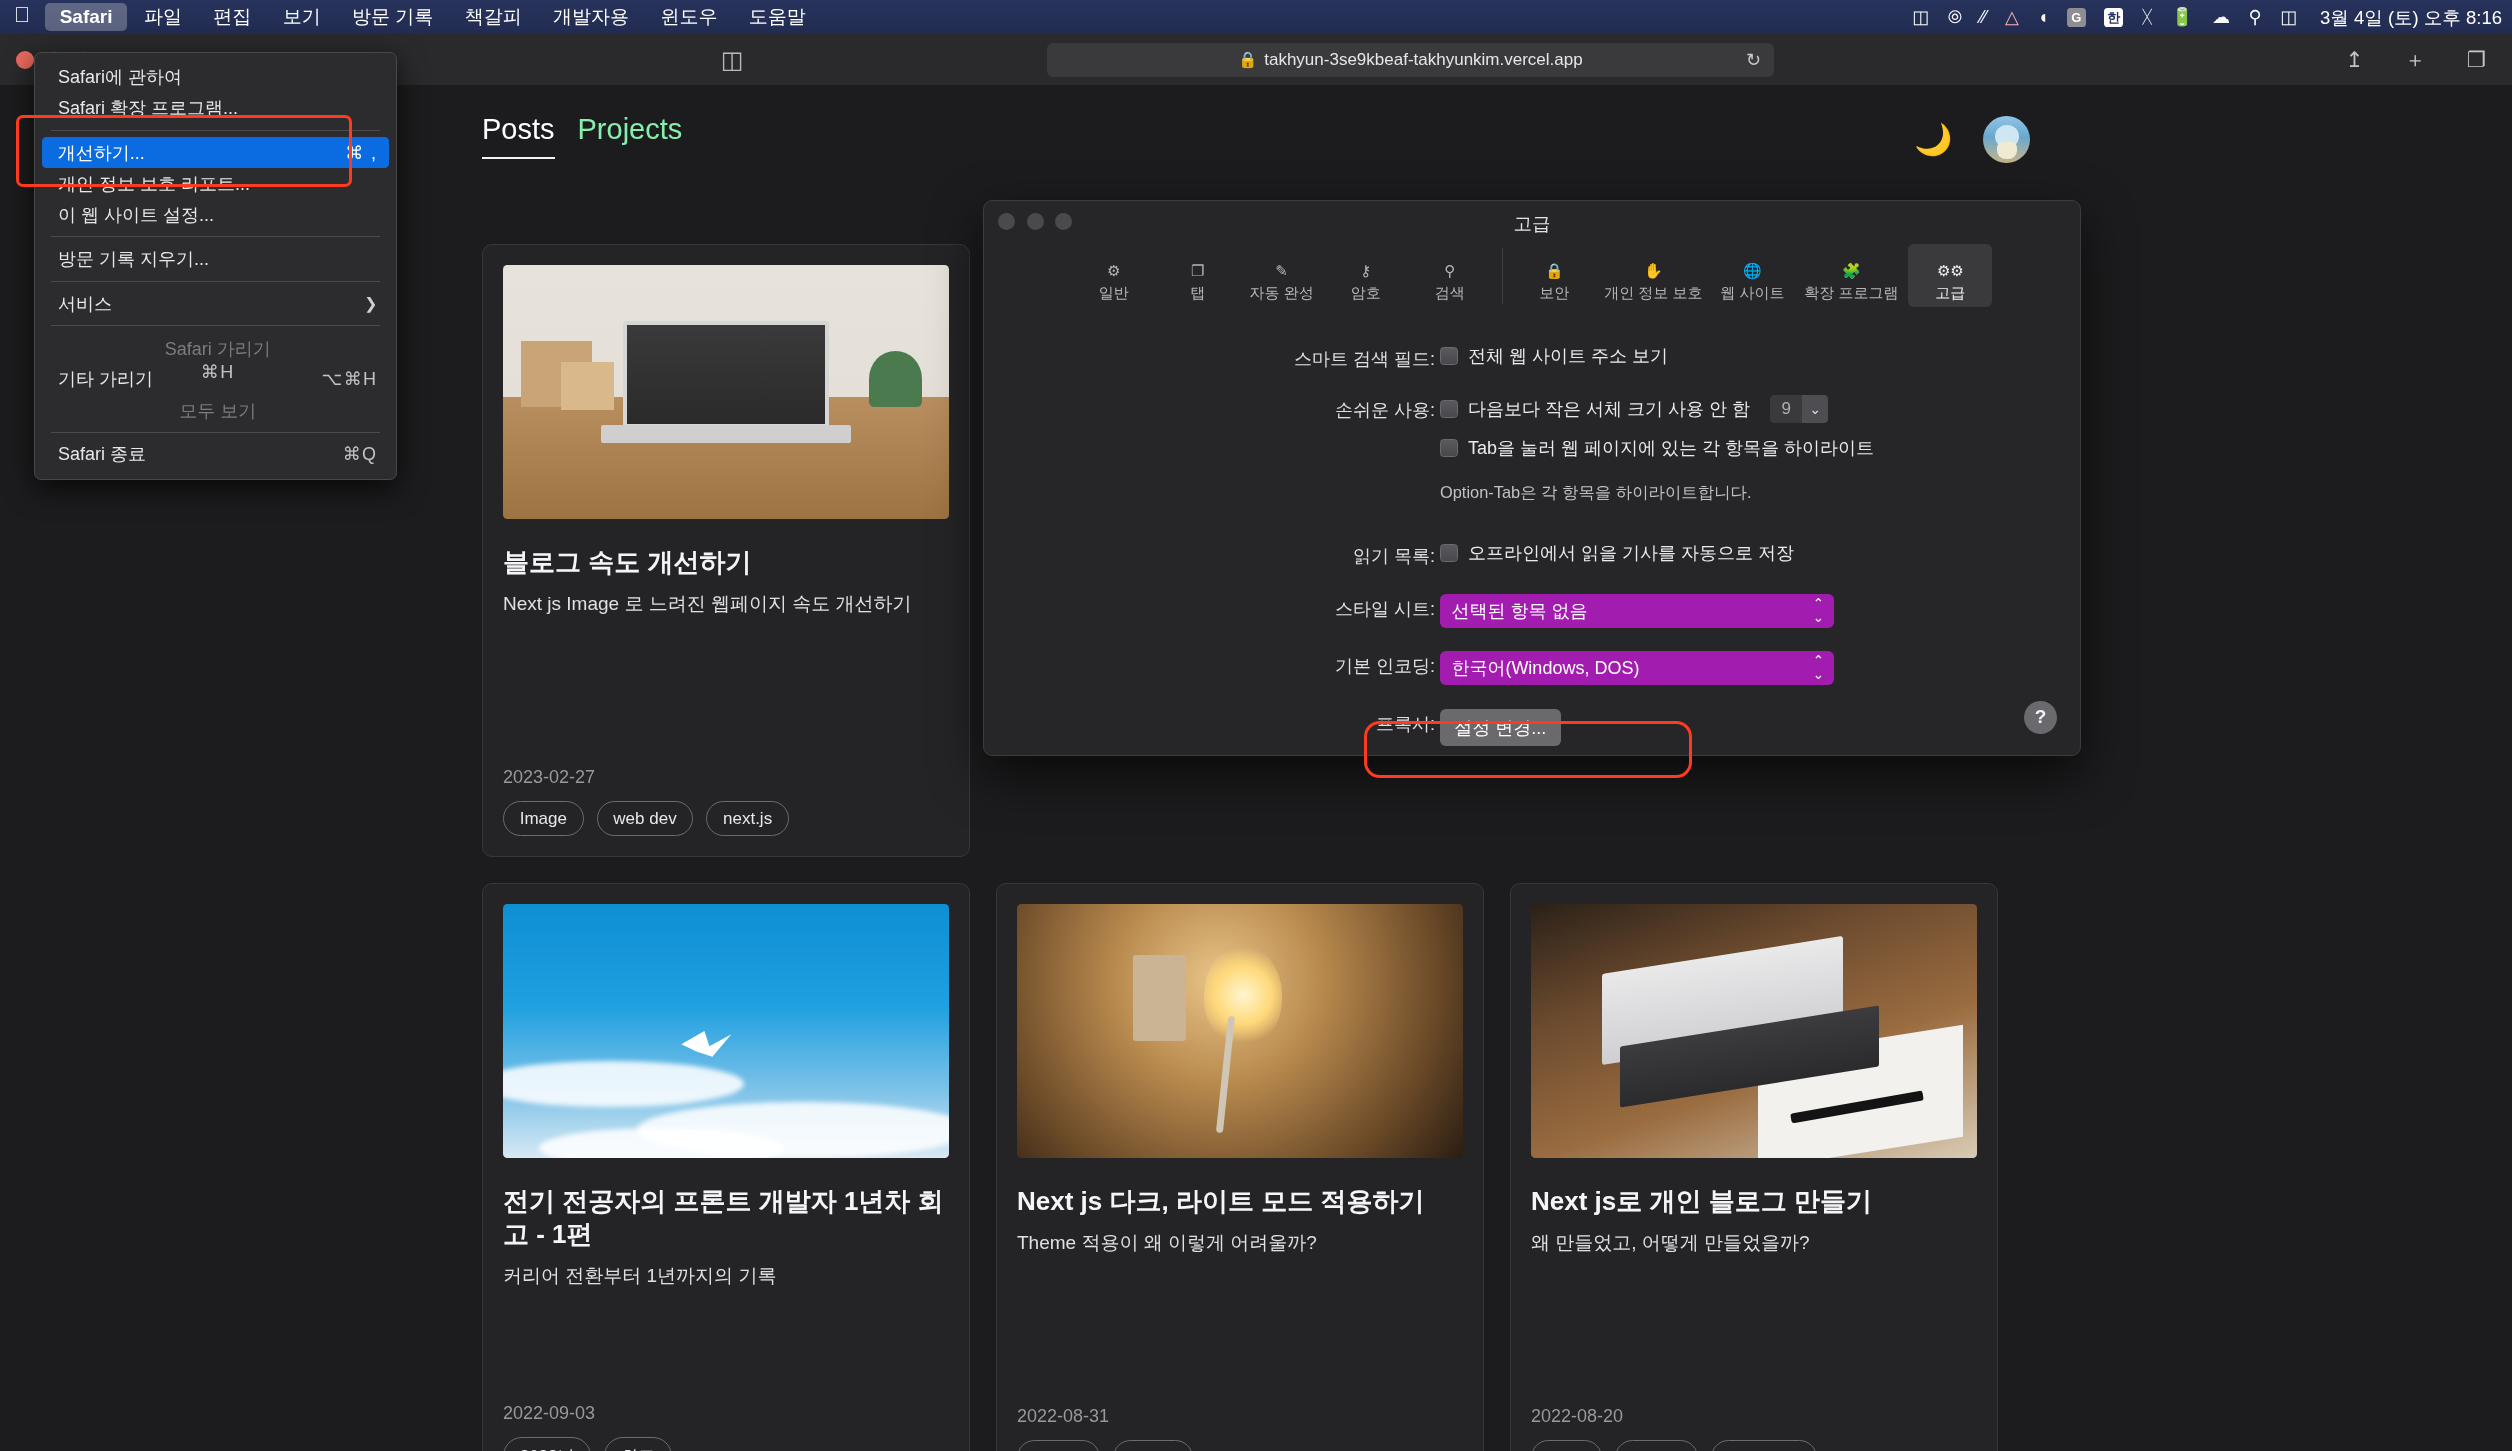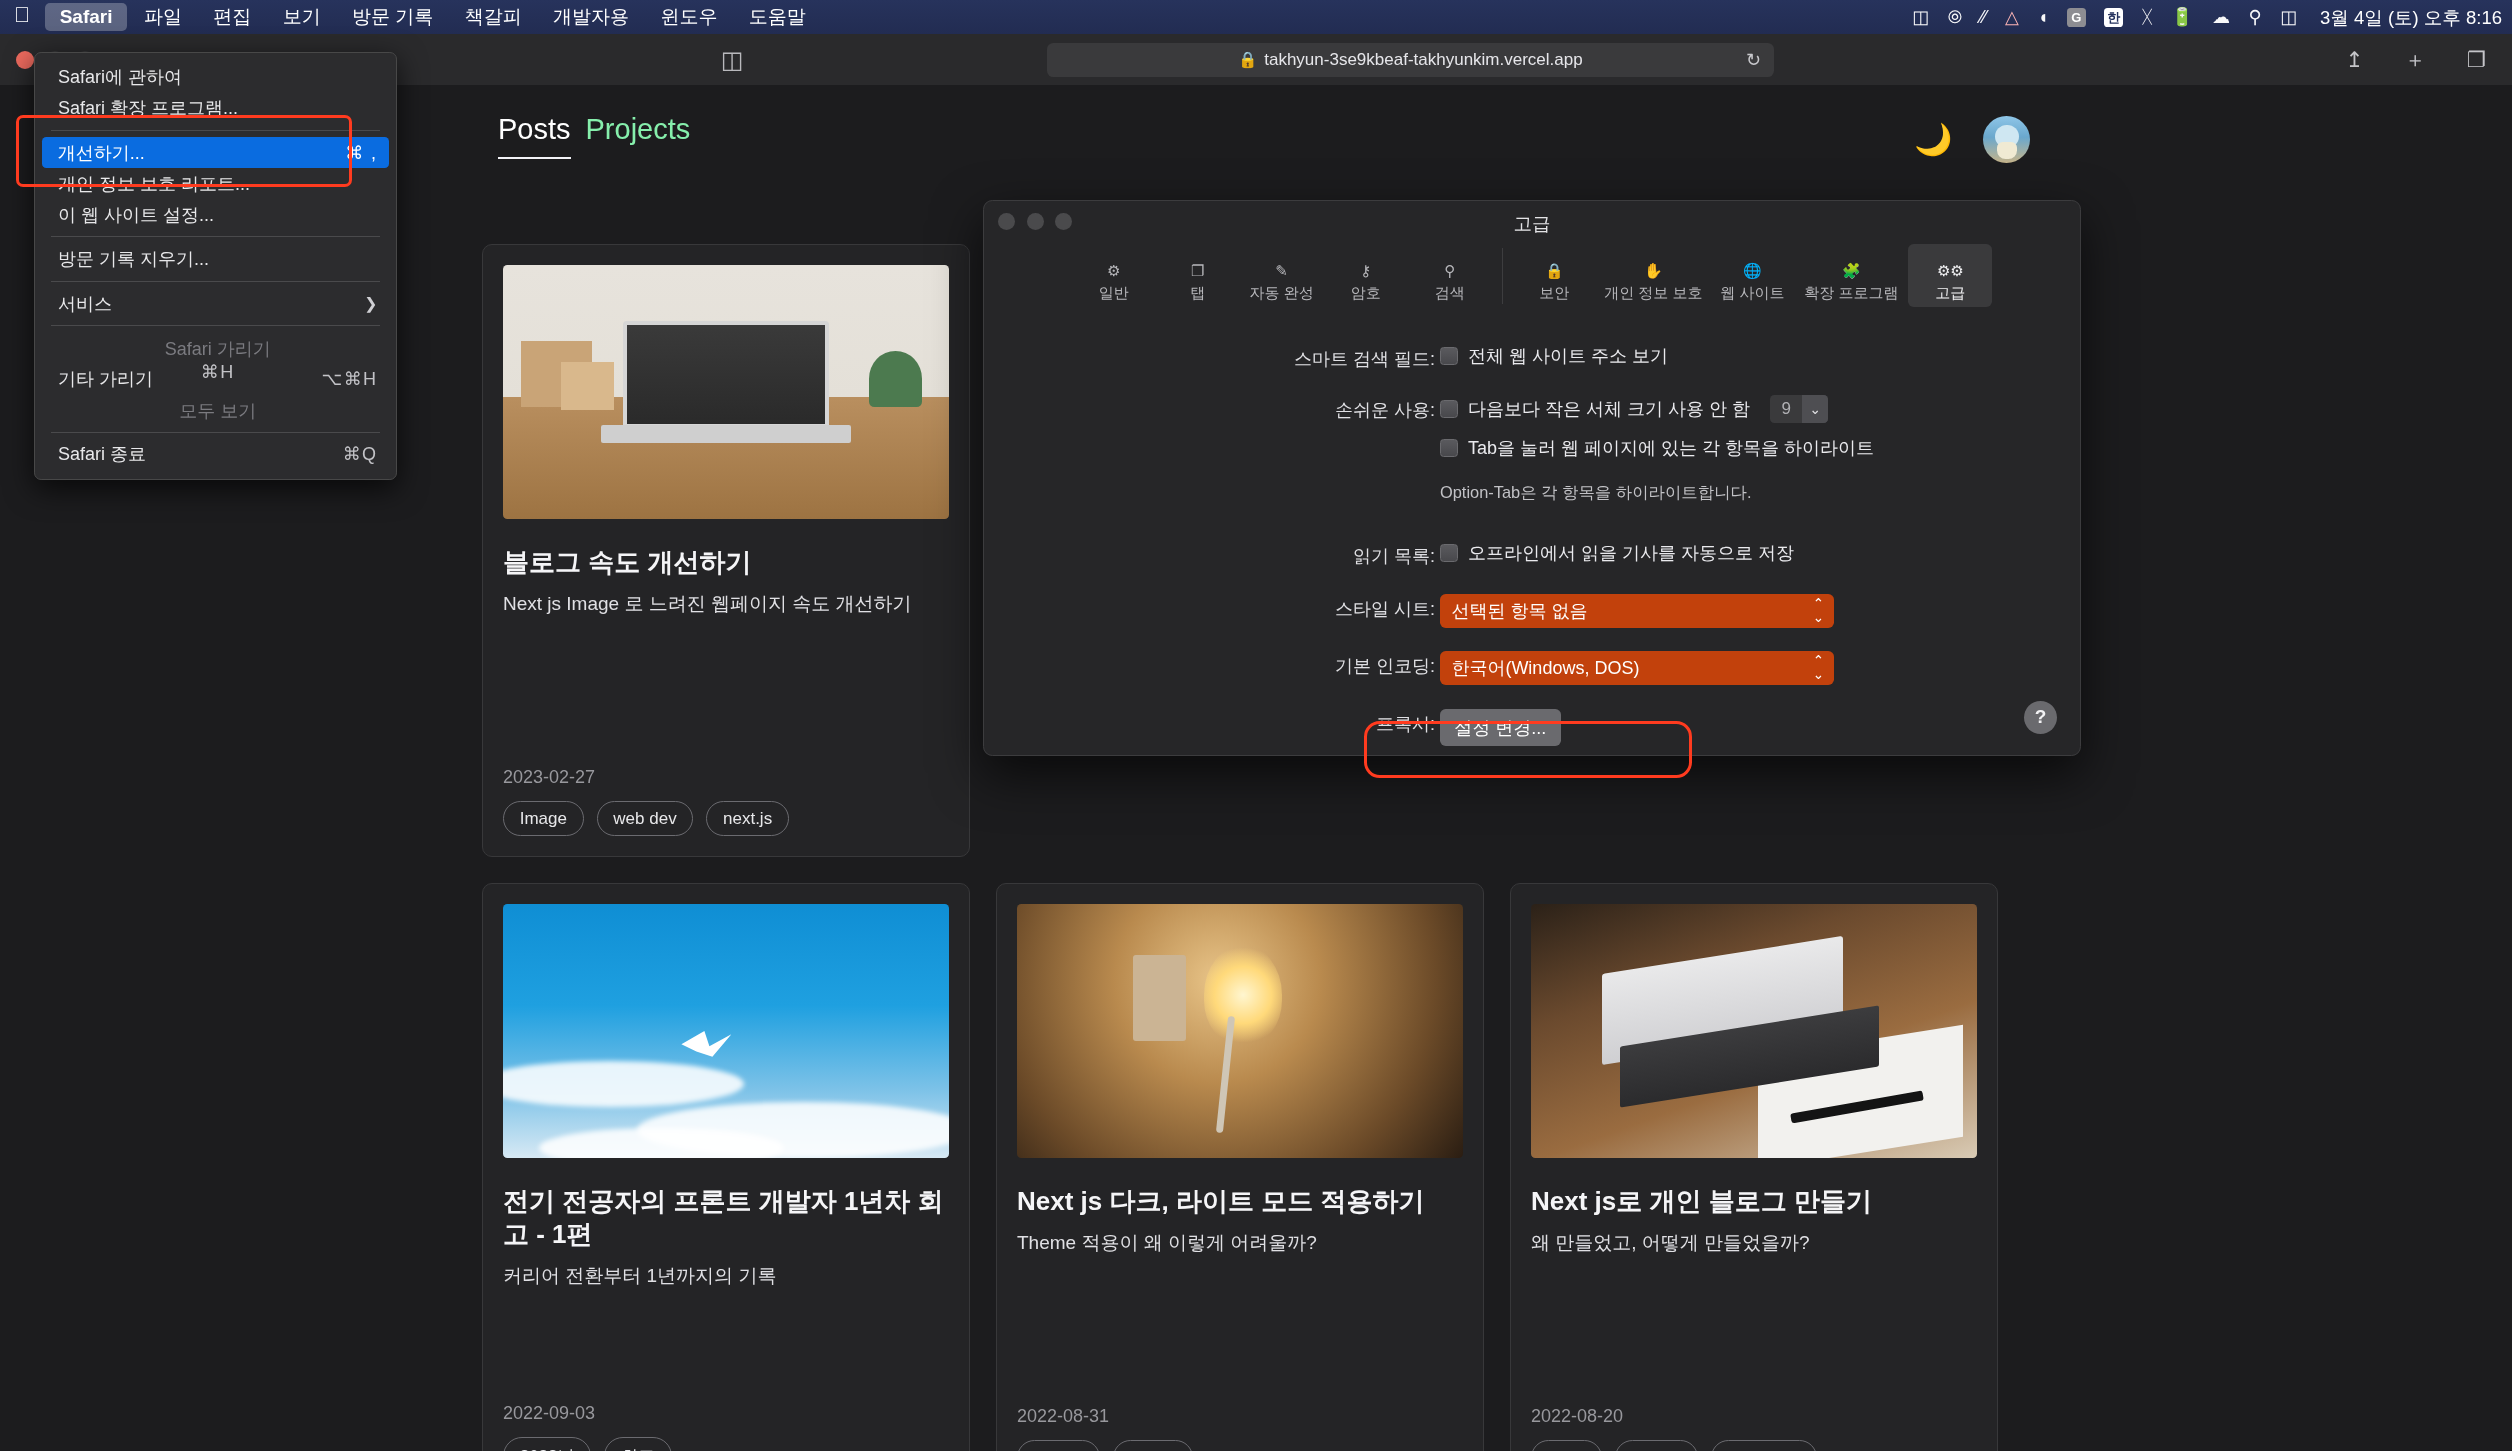--- a/index.html
+++ b/index.html
@@ -90,21 +90,21 @@
 
   
   .page {
     position: absolute; top: 86px; left: 0; width: 2512px; height: 1366px;
     background: #1c1c1e; overflow: hidden;
   }
   .page-head {
     position: absolute; top: 27px; left: 482px; width: 1548px;
     display: flex; align-items: flex-start; justify-content: space-between;
   }
-  .tabs { display: flex; gap: 15px; margin-left: 16px; }
+  .tabs { display: flex; gap: 23px; }
   .tab { font-size: 29px; color: #86efac; padding-bottom: 11.4px; }
   .tab.active { color: #fff; border-bottom: 2.1px solid #f2f2f7; }
   .head-right { display: flex; align-items: center; gap: 30px; margin-top: 2.9px; }
   .moon { font-size: 31px; line-height:1; }
   .avatar { width: 47px; height: 47px; border-radius: 50%; overflow:hidden;
             background: linear-gradient(180deg,#8fc6e8 0%, #6aa8cd 45%, #c6b48a 100%);
             position: relative; }
   .avatar::before{content:"";position:absolute;left:12px;top:9.3px;width:23.5px;height:23px;
     border-radius:50%;background:#cfe7f2;}
   .avatar::after{content:"";position:absolute;left:14.3px;top:26px;width:20px;height:17px;
@@ -195,21 +195,21 @@
         border: 0.7px solid #6a6a6e; flex-shrink: 0; }
   .cb.on { background: linear-gradient(180deg,#6f6f74 0%,#5a5a5f 100%); position: relative; }
   .cb.on::after { content: "✓"; position: absolute; left: 2.1px; top: -3.6px; color: #fff; font-size: 16.4px; }
   .stepper { display: flex; align-items: center; background: #3a3a3c; border-radius: 4.3px;
              height: 28.5px; margin-left: 10px; }
   .stepper .val { padding: 0 11.4px; color: #b0b0b4; font-size: 17px; }
   .stepper .arw { width: 26px; height: 28.5px; background: #4e4e52; border-radius: 0 4.3px 4.3px 0;
                   display:flex;align-items:center;justify-content:center;color:#e5e5e8;font-size:13.5px;}
   .hint { color: #c2c2c6; font-size: 16.4px; margin-top: 22px; margin-left: 0px; }
   .select {
-    width: 394px; height: 34px; background: #c2410c; border-radius: 5.7px;
+    width: 394px; height: 34px; background: #a21caf; border-radius: 5.7px;
     display: flex; align-items: center; padding: 0 11.4px; color: #fff; font-size: 18px;
     position: relative;
   }
   .select .chev { position: absolute; right: 10px; font-size: 13.5px; line-height: 1.05; text-align:center; }
   .btn-sm { background: #6a6a6e; border-radius: 5.7px; padding: 6.4px 14.3px; color: #fff; font-size: 18px; }
   .help-btn {
     position: absolute; right: 23px; bottom: 21.4px; width: 33px; height: 33px;
     border-radius: 50%; background: #6a6a6e; color: #f2f2f4;
     display: flex; align-items: center; justify-content: center; font-size: 19px; font-weight: bold;
   }

